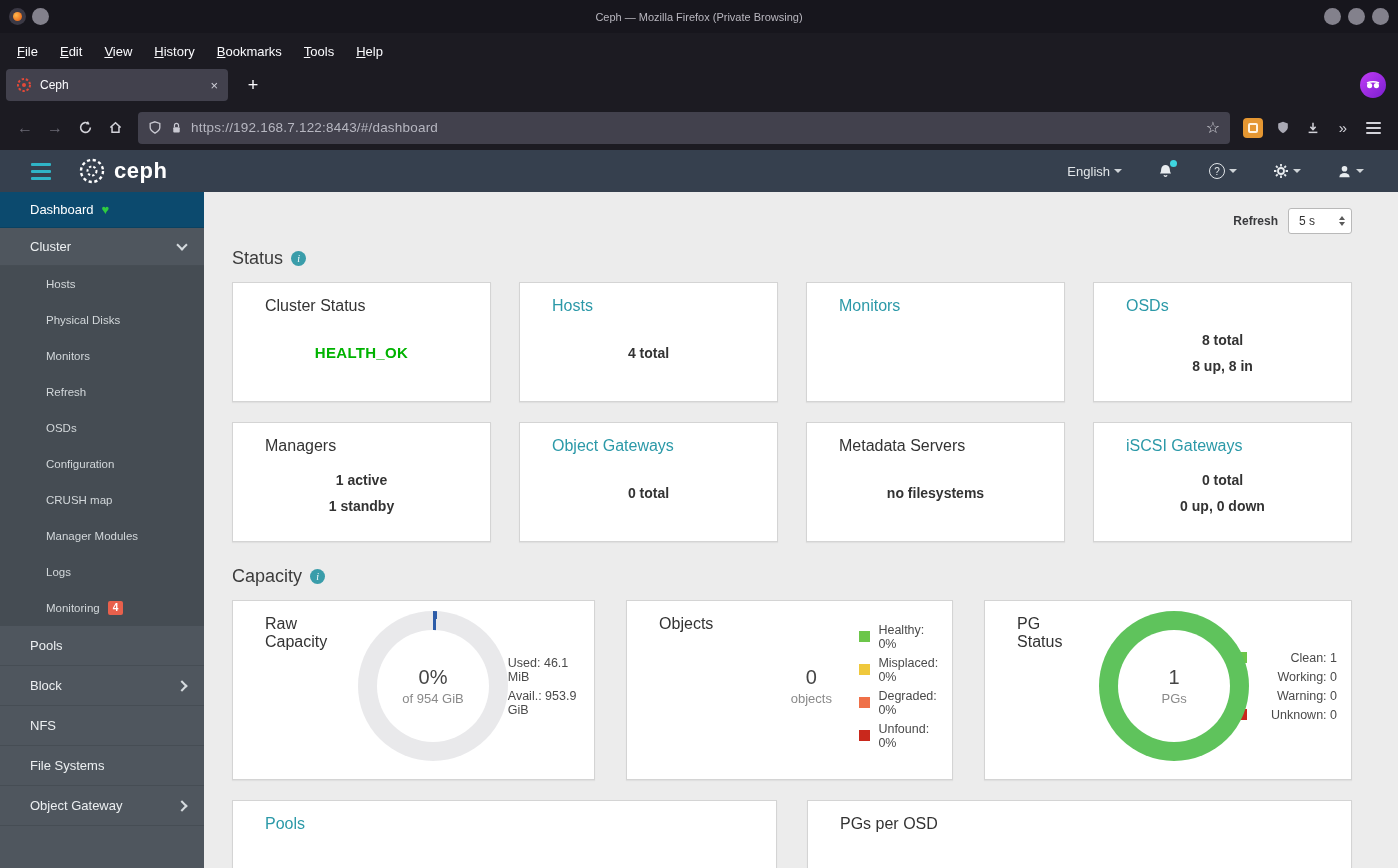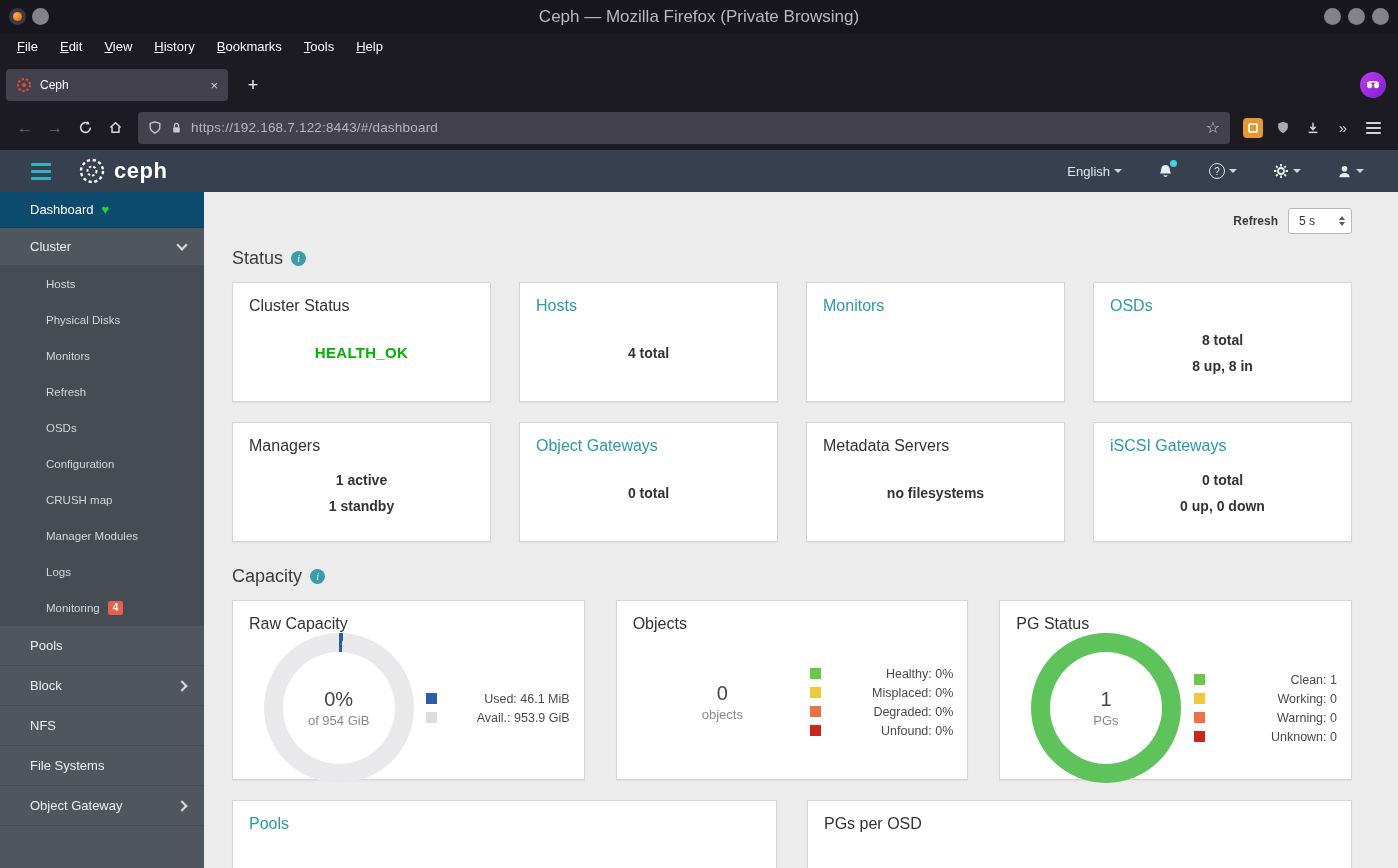--- a/index.html
+++ b/index.html
@@ -8,23 +8,23 @@
   .screen { position:relative; width:1398px; height:868px; overflow:hidden; }
 
   
   .titlebar { height:33px; background:#17161d; display:flex; align-items:center; position:relative; }
   .tb-left { position:absolute; left:9px; display:flex; gap:6px; align-items:center; }
   .tb-right { position:absolute; right:9px; display:flex; gap:7px; align-items:center; }
   .circle-btn { width:17px; height:17px; border-radius:50%; display:inline-flex; align-items:center; justify-content:center; }
   .circle-btn.dark { background:#3b3945; }
   .circle-btn.gray { background:#83818c; }
   .circle-btn .dot { width:9px; height:9px; border-radius:50%; background:radial-gradient(circle at 35% 35%, #ffb84d, #e2540e); }
-  .tb-title { margin:0 auto; color:#b9b7bf; font-size:17px; }
-
-  .menubar { height:32px; background:#1c1b22; display:flex; align-items:flex-start; padding-left:6px; }
+  .tb-title { margin:0 auto; color:#b9b7bf; font-size:11px; }
+
+  .menubar { height:32px; background:#1c1b22; display:flex; align-items:flex-end; padding-left:6px; }
   .menu-item { display:inline-block; padding:6px 11px; color:#fbfbfe; font-size:13px; cursor:default; }
   .menu-item::first-letter { text-decoration:underline; }
 
   .tabbar { height:40px; background:#1c1b22; display:flex; align-items:center; }
   .tab { display:flex; align-items:center; gap:8px; width:222px; height:32px; margin-left:6px;
          background:#42414d; border-radius:4px; padding:0 10px; }
   .tab-title { flex:1; color:#fbfbfe; font-size:12px; white-space:nowrap; overflow:hidden; }
   .tab-close { color:#cfcfd8; font-size:13px; }
   .new-tab { color:#fbfbfe; font-size:18px; margin-left:12px; width:26px; height:26px;
              display:flex; align-items:center; justify-content:center; border-radius:4px; }
@@ -95,28 +95,28 @@
                display:inline-flex; align-items:center; justify-content:center; cursor:pointer; }
 
   .grid { display:grid; }
   .g4 { grid-template-columns:repeat(4,1fr); column-gap:28px; }
   .g3 { grid-template-columns:repeat(3,1fr); column-gap:31px; }
   .g2 { grid-template-columns:repeat(2,1fr); column-gap:30px; margin-top:20px; }
   .row2 { margin-top:20px; }
 
   .card { background:#fff; border:1px solid #d4d4d4; box-shadow:0 1px 1px rgba(0,0,0,.05); }
   .status-card { height:120px; display:flex; flex-direction:column; }
-  .card-title { padding:14px 16px 0; font-size:16px; color:#333; }
+  .card-title { padding:14px 32px 0; font-size:16px; color:#333; }
   .card-title.link { color:#2b99a8; cursor:pointer; }
   .card-body { flex:1; display:flex; flex-direction:column; align-items:center; justify-content:center; padding-bottom:10px; }
   .val { font-weight:700; font-size:14px; color:#333; line-height:26px; text-align:center; }
   .val:empty { display:none; }
   .val.health { color:#00b300; font-size:15px; letter-spacing:.3px; }
 
-  .cap-card { height:180px; display:flex; flex-direction:column; }
+  .cap-card { height:180px; display:flex; }
   .cap-body { flex:1; display:flex; align-items:center; padding:0 14px 8px 18px; }
   .cap-left { width:55%; display:flex; align-items:center; justify-content:center; }
   .cap-legend { width:45%; }
   .legend-item { display:flex; align-items:center; font-size:12.5px; color:#4a4a4a; margin:5px 0;justify-content:space-between; }
   .sq { width:11px; height:11px; flex:0 0 11px; margin-right:8px; display:inline-block; }
 
   .donut-wrap { position:relative; width:150px; height:150px; }
   .donut { width:150px; height:150px; border-radius:50%; }
   .donut::after { content:""; position:absolute; inset:19px; background:#fff; border-radius:50%; }
   .donut-raw { background:conic-gradient(#2d5ca8 0deg 3deg, #e9e9eb 3deg 360deg); }

